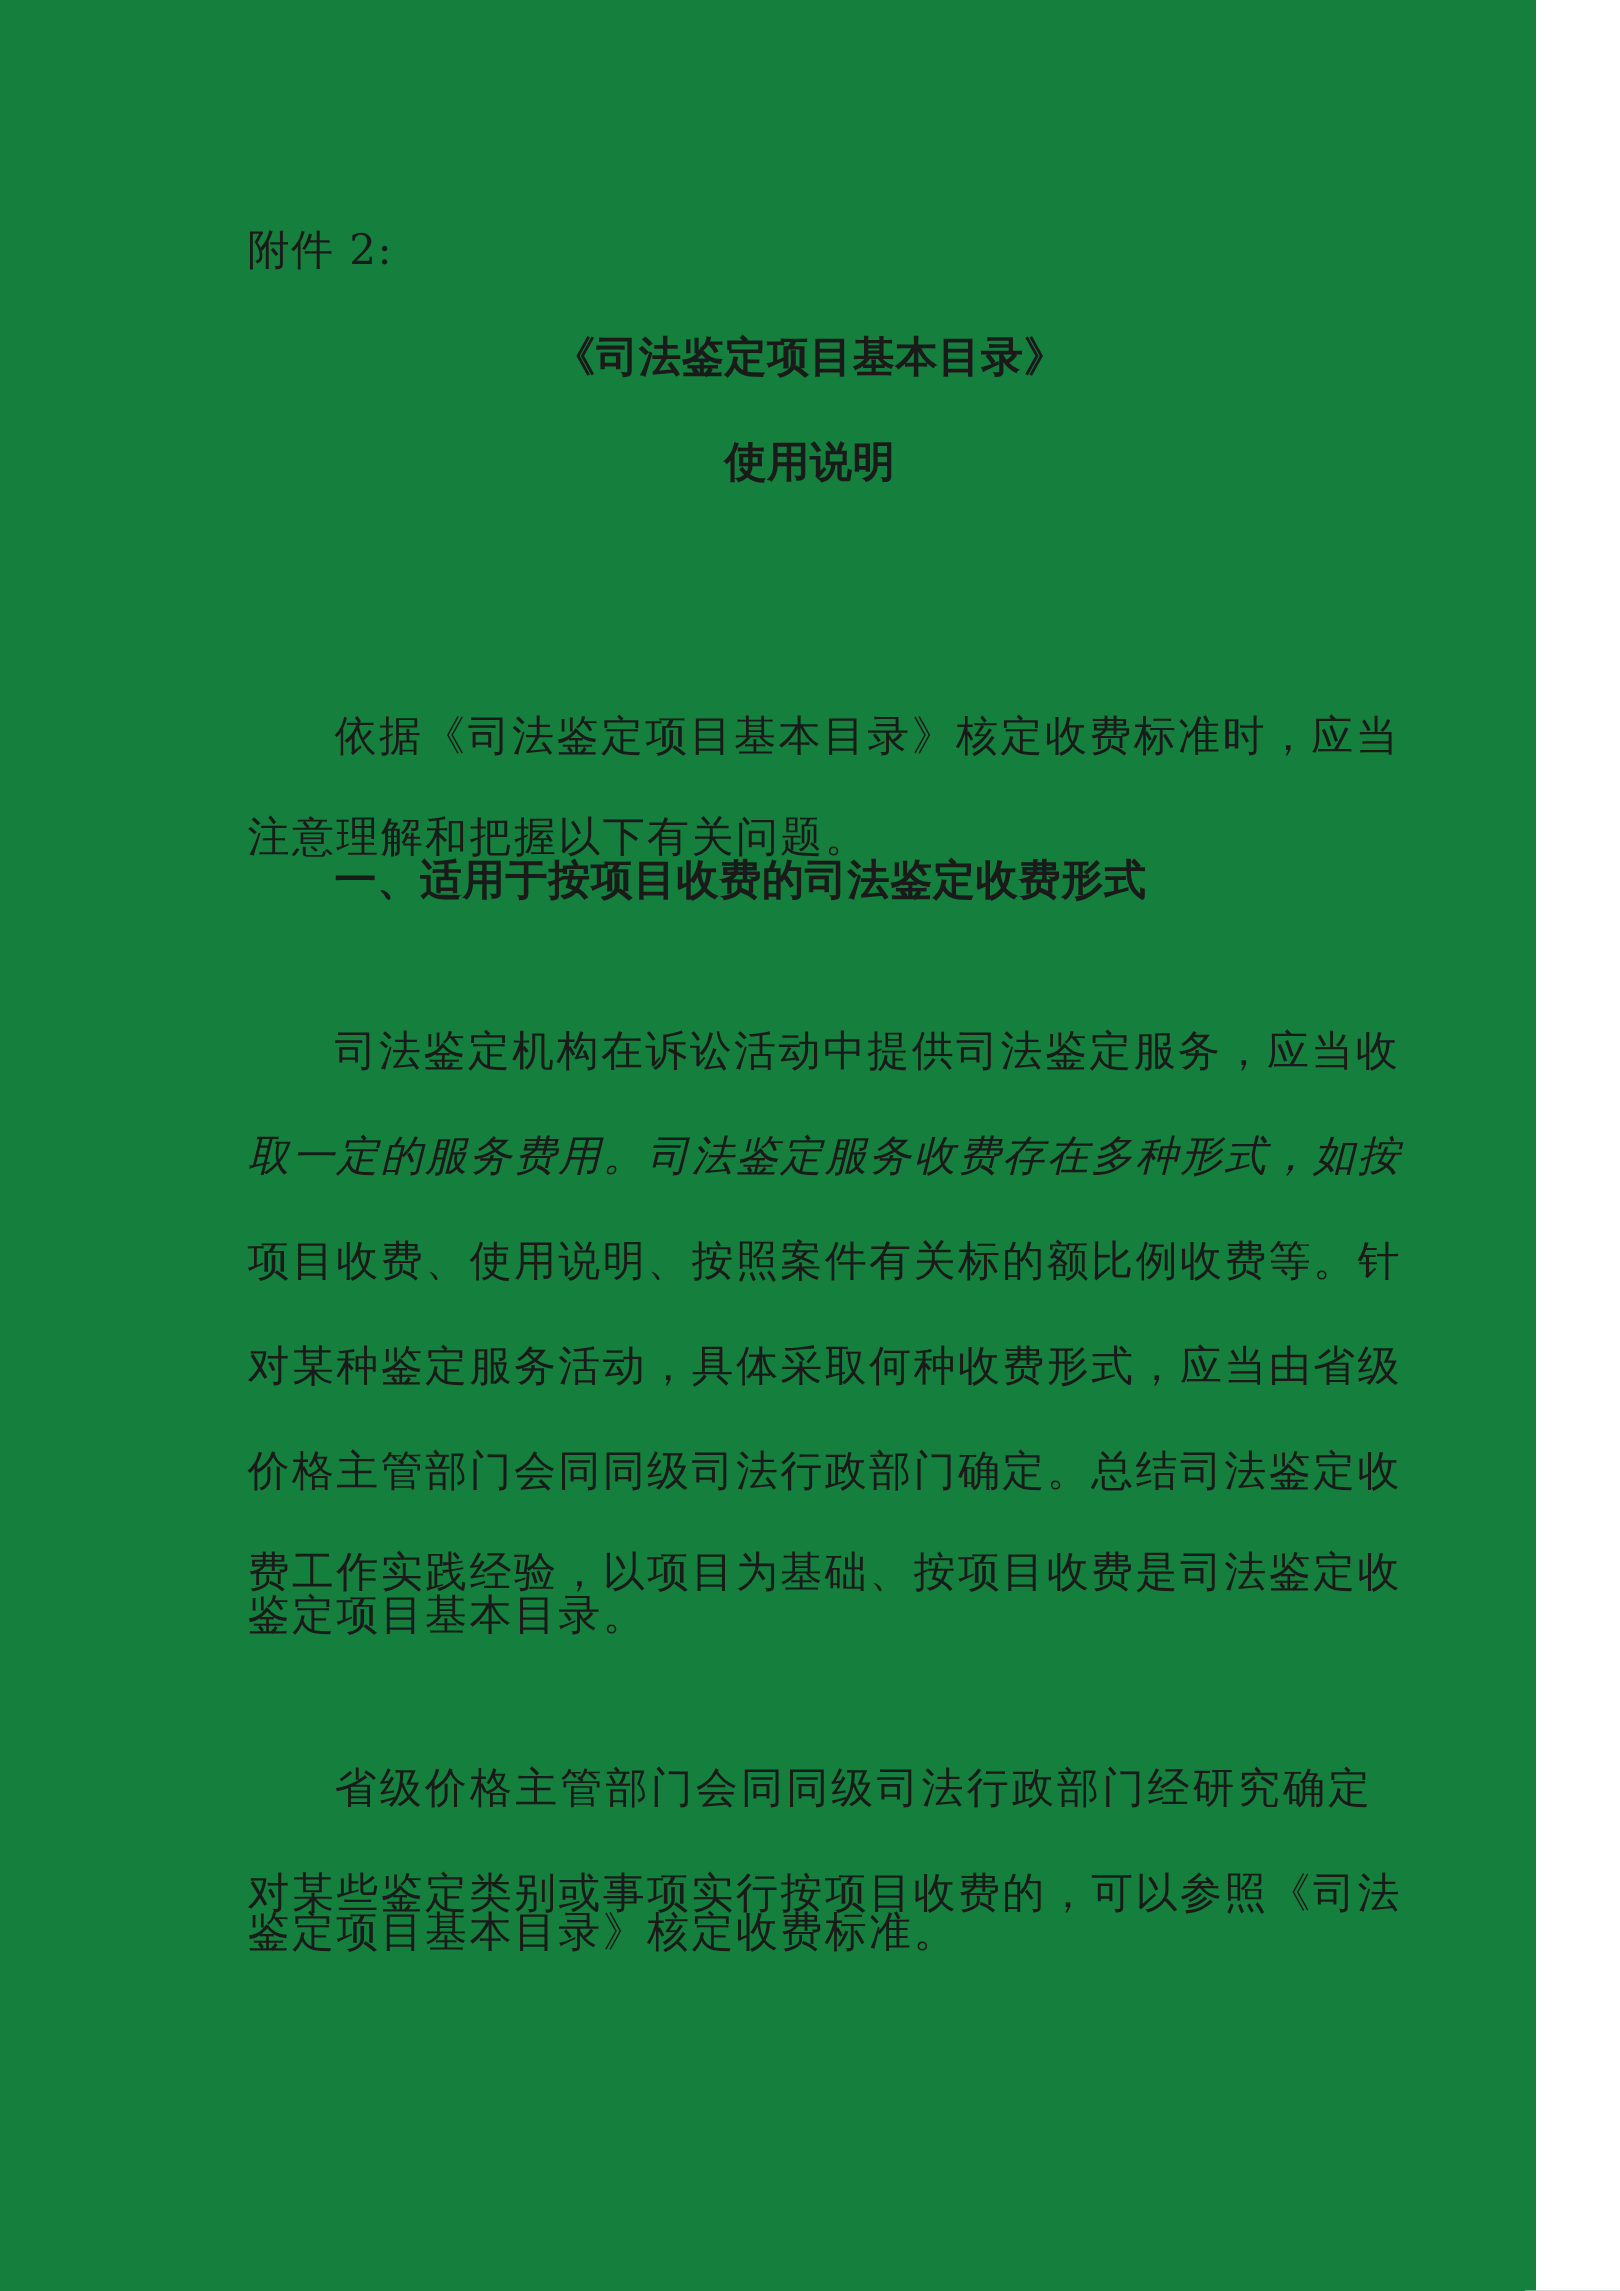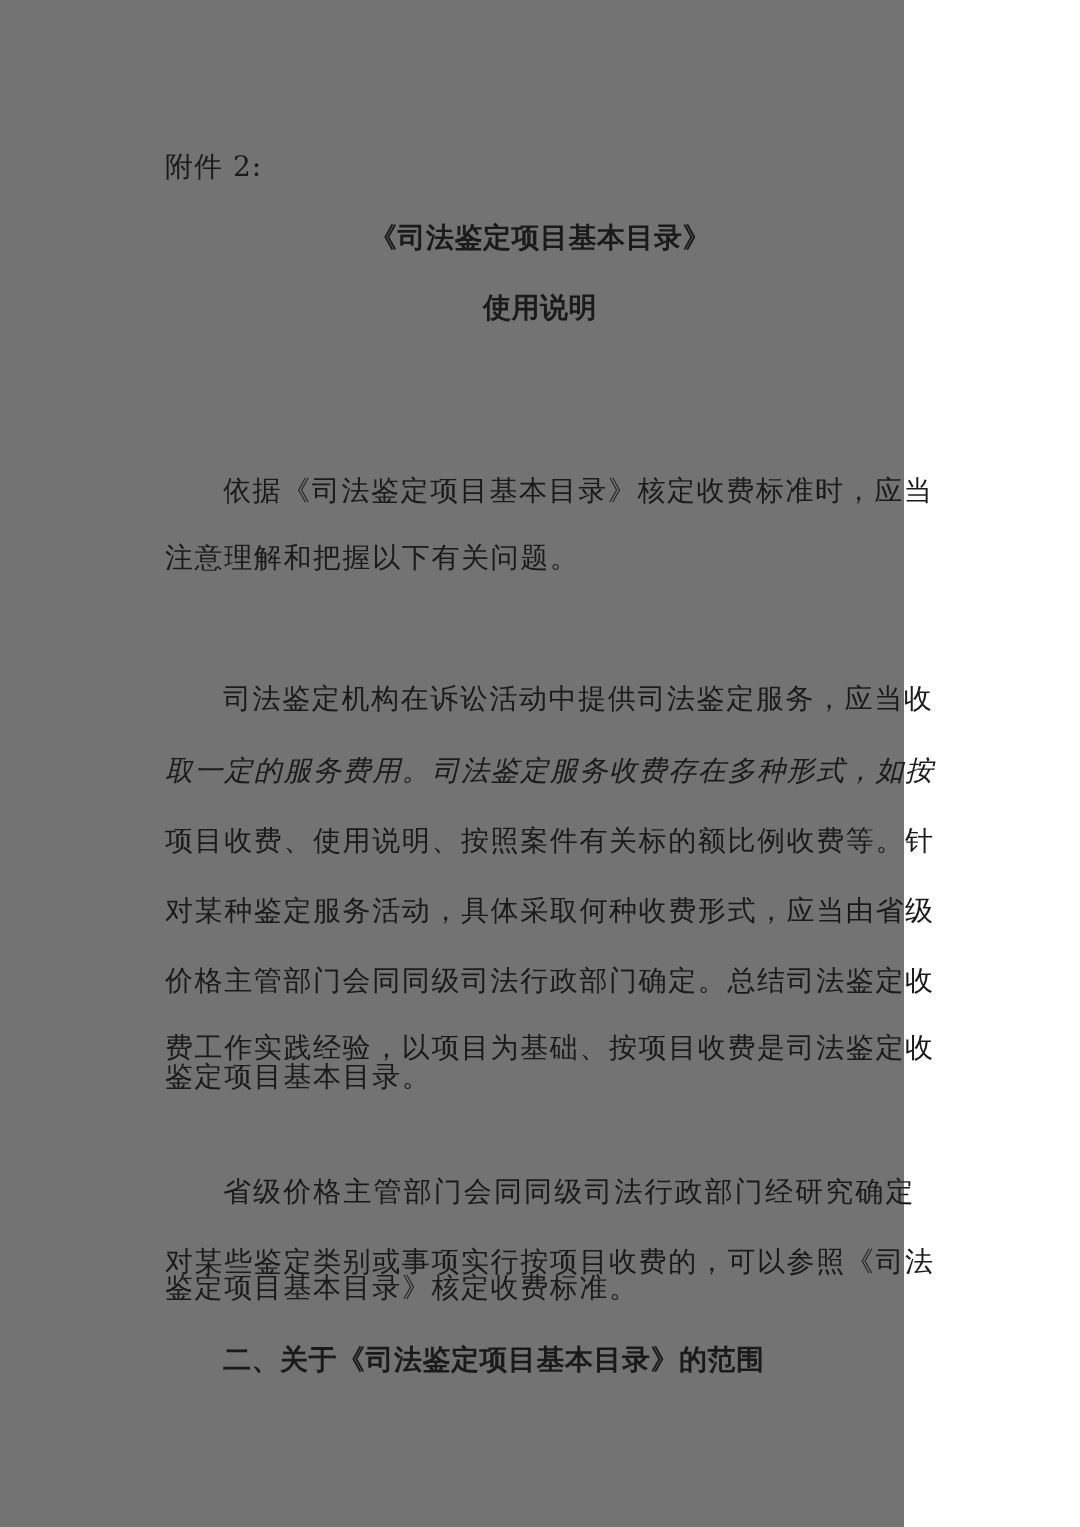--- a/index.html
+++ b/index.html
@@ -11,23 +11,23 @@
       width: 1080px;
       height: 1527px;
       position: relative;
       overflow: hidden;
       font-family: "DejaVu Serif", "Liberation Serif", serif;
       color: #1a1a1a;
     }
     .page {
       position: absolute;
       left: 0; top: 0;
-      width: 904px;
+      width: 1024px;
       height: 1527px;
-      background: #737373;
+      background: #15803d;
     }
     .line {
       position: absolute;
       left: 165px;
       width: 750px;
       height: 40px;
       font-size: 28px;
       line-height: 40px;
       white-space: nowrap;
       letter-spacing: 1.6px;
@@ -58,32 +58,32 @@
   <div class="line attach" style="top:147px;">附件 2:</div>
 
   <div class="line center bold" style="top:288px;">使用说明</div>
   <div class="line center bold" style="top:218px;">《司法鉴定项目基本目录》</div>
 
   <div>
     <div class="line justify indent" style="top:427px;">依据《司法鉴定项目基本目录》核定收费标准时，应当</div>
     <div class="line" style="top:498px;margin-top:40px;">注意理解和把握以下有关问题。</div>
   </div>
 
+  <div class="line bold indent" style="top:567px;">一、适用于按项目收费的司法鉴定收费形式</div>
 
   <div>
-    <div class="line justify indent" style="top:637px;font-family:Liberation Mono, monospace;">司法鉴定机构在诉讼活动中提供司法鉴定服务，应当收</div>
+    <div class="line justify indent" style="top:637px;">司法鉴定机构在诉讼活动中提供司法鉴定服务，应当收</div>
     <div class="line justify" style="top:707px;font-style:italic;">取一定的服务费用。司法鉴定服务收费存在多种形式，如按</div>
     <div class="line justify" style="top:777px;">项目收费、使用说明、按照案件有关标的额比例收费等。针</div>
     <div class="line justify" style="top:847px;">对某种鉴定服务活动，具体采取何种收费形式，应当由省级</div>
     <div class="line justify" style="top:917px;">价格主管部门会同同级司法行政部门确定。总结司法鉴定收</div>
     <div class="line justify" style="top:984px;">费工作实践经验，以项目为基础、按项目收费是司法鉴定收</div>
     <div class="line" style="top:1057px;">鉴定项目基本目录。</div>
   </div>
 
   <div>
     <div class="line justify indent" style="top:1128px;">省级价格主管部门会同同级司法行政部门经研究确定</div>
     <div class="line justify" style="top:1198px;">对某些鉴定类别或事项实行按项目收费的，可以参照《司法</div>
     <div class="line" style="top:1268px;">鉴定项目基本目录》核定收费标准。</div>
   </div>
 
-  <div class="line bold indent" style="top:1340px;">二、关于《司法鉴定项目基本目录》的范围</div>
 
 </div>
 
 </body></html>

